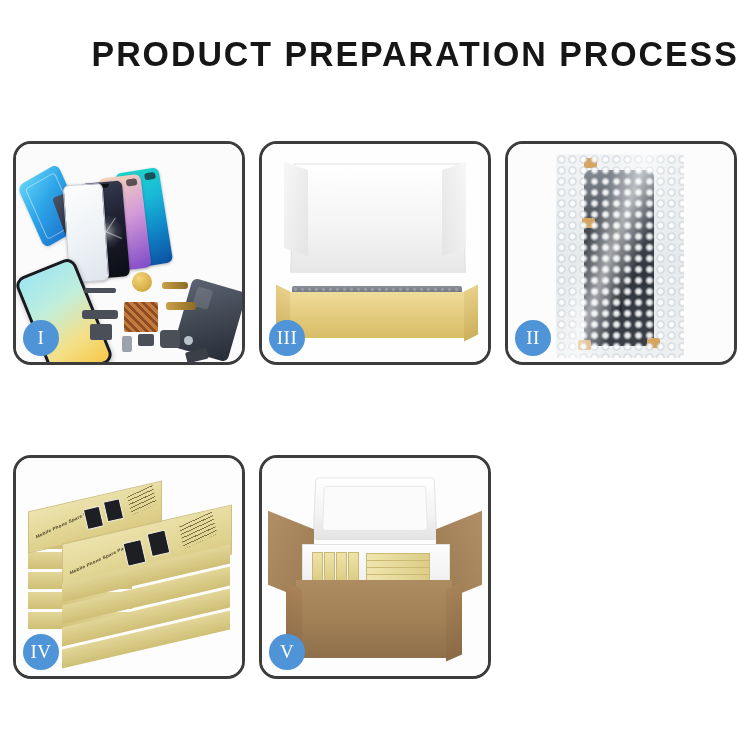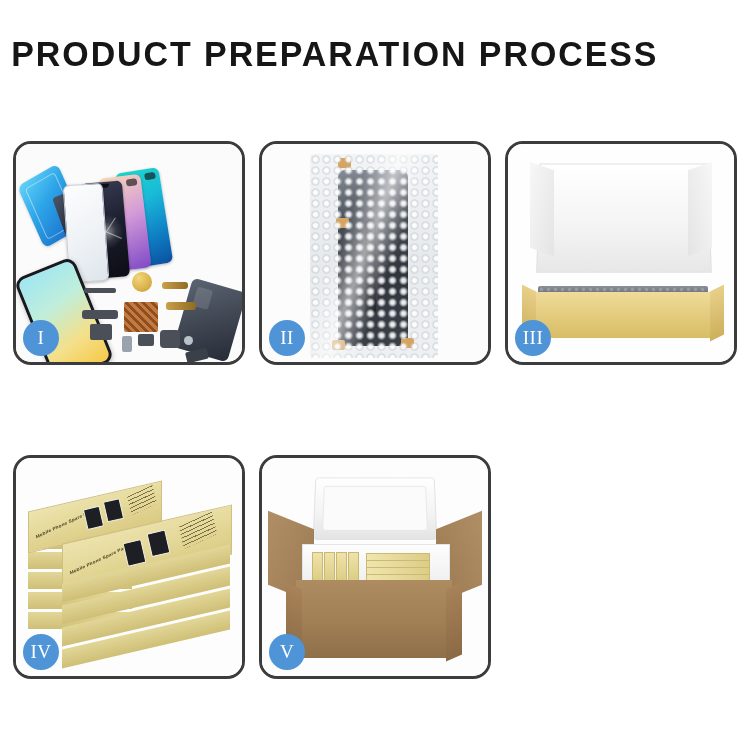--- a/index.html
+++ b/index.html
@@ -12,21 +12,21 @@
     height: 750px;
     font-family: "Liberation Sans", sans-serif;
     overflow: hidden;
     position: relative;
   }
 
   
   #header {
     width: 750px;
     padding-top: 36px;
-    text-align: left;
+    text-align: right;
   }
   #page-title {
     font-family: "Liberation Sans", sans-serif;
     font-size: 35px;
     font-weight: bold;
     letter-spacing: 2.0px;
     color: #161616;
     line-height: 1;
     transform: scaleX(0.97);
     white-space: nowrap;
@@ -396,47 +396,47 @@
         <span class="pt" style="left:82px;top:58px;width:20px;height:18px;border-radius:4px;"></span>
         <span class="pt pt-round" style="left:106px;top:64px;width:9px;height:9px;background:#b9c1c9;"></span>
         <span class="pt" style="left:108px;top:78px;width:22px;height:11px;background:#3a4048;transform:rotate(-14deg);"></span>
       </div>
     </div>
     <div class="badge">I</div>
   </div>
 
   <div class="panel">
     <div class="panel-scene">
+      <div class="p3-bg"></div>
+      <div class="lid-back"></div>
+      <div class="lid-flap-l"></div>
+      <div class="lid-flap-r"></div>
+      <div class="box-inner-lip"></div>
+      <div class="dark-contents"></div>
+      <div class="box-tray"></div>
+    </div>
+    <div class="badge">III</div>
+  </div>
+
+  <div class="panel">
+    <div class="panel-scene">
       <div class="p2-bg"></div>
       <div class="bubble-pouch">
         <div class="wrapped-item">
           <span class="wrapped-cable"></span>
         </div>
         <span class="tape" style="left:28px;top:4px;"></span>
         <span class="tape" style="left:26px;top:64px;"></span>
         <span class="tape" style="left:22px;bottom:8px;"></span>
         <span class="tape" style="right:24px;bottom:10px;"></span>
         <div class="bubble-dots"></div>
         <div class="p2-shine"></div>
       </div>
     </div>
     <div class="badge">II</div>
-  </div>
-
-  <div class="panel">
-    <div class="panel-scene">
-      <div class="p3-bg"></div>
-      <div class="lid-back"></div>
-      <div class="lid-flap-l"></div>
-      <div class="lid-flap-r"></div>
-      <div class="box-inner-lip"></div>
-      <div class="dark-contents"></div>
-      <div class="box-tray"></div>
-    </div>
-    <div class="badge">III</div>
   </div>
 
   <div class="panel">
     <div class="panel-scene">
       <div class="p4-bg"></div>
       <div class="stack">
 
         <div class="sbox-side" style="left:0px;top:52px;width:104px;height:17px;"></div>
         <div class="sbox-side" style="left:0px;top:72px;width:104px;height:17px;"></div>
         <div class="sbox-side" style="left:0px;top:92px;width:104px;height:17px;"></div>

